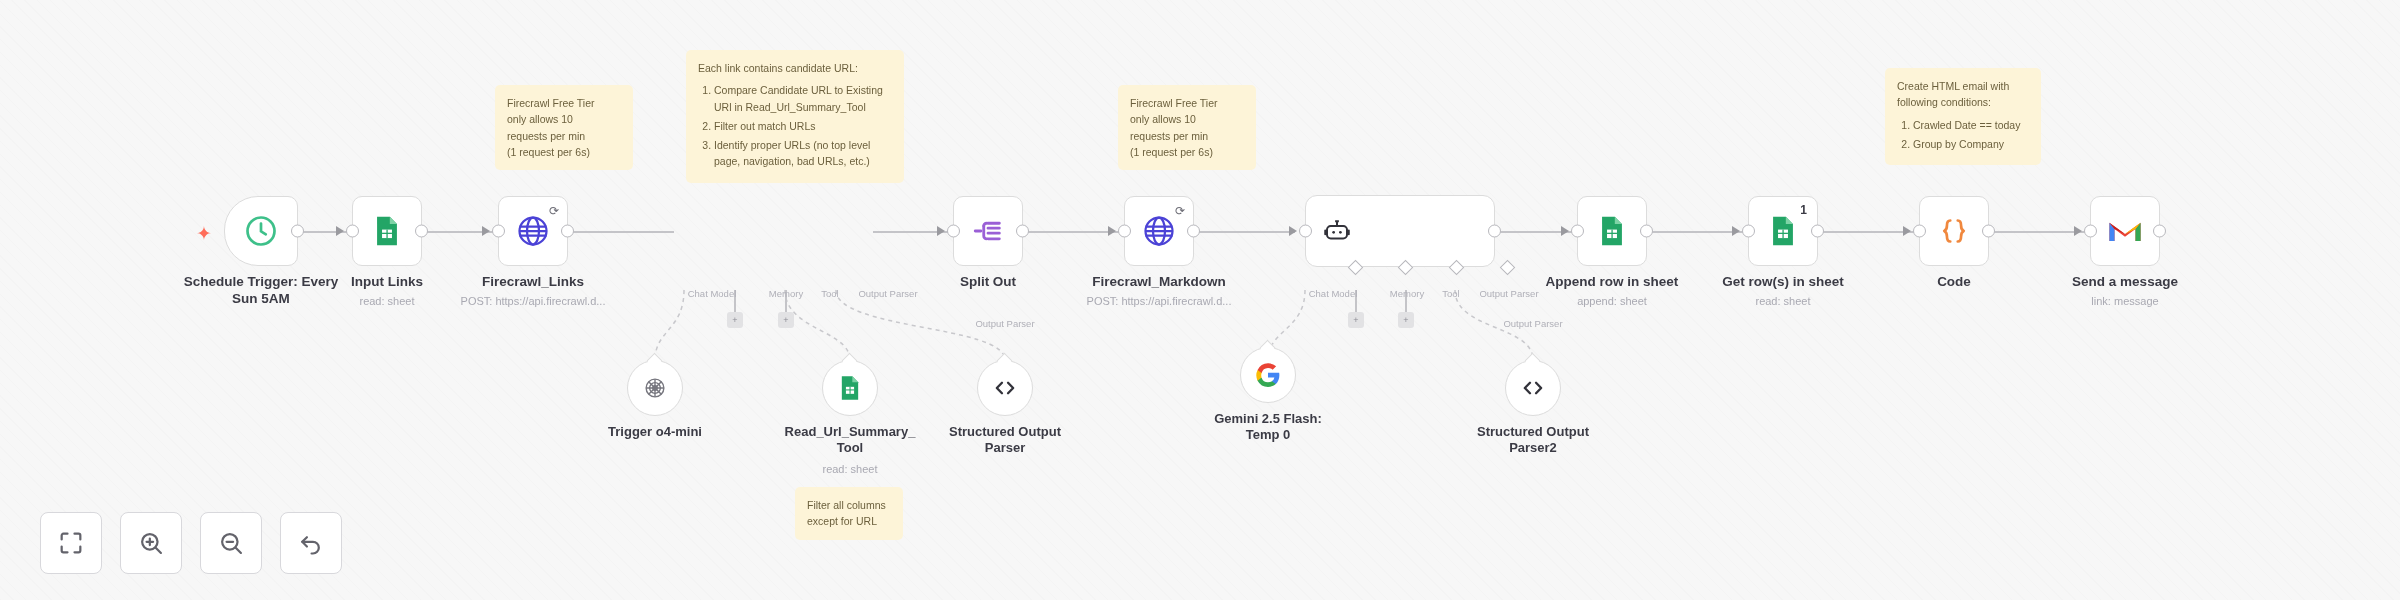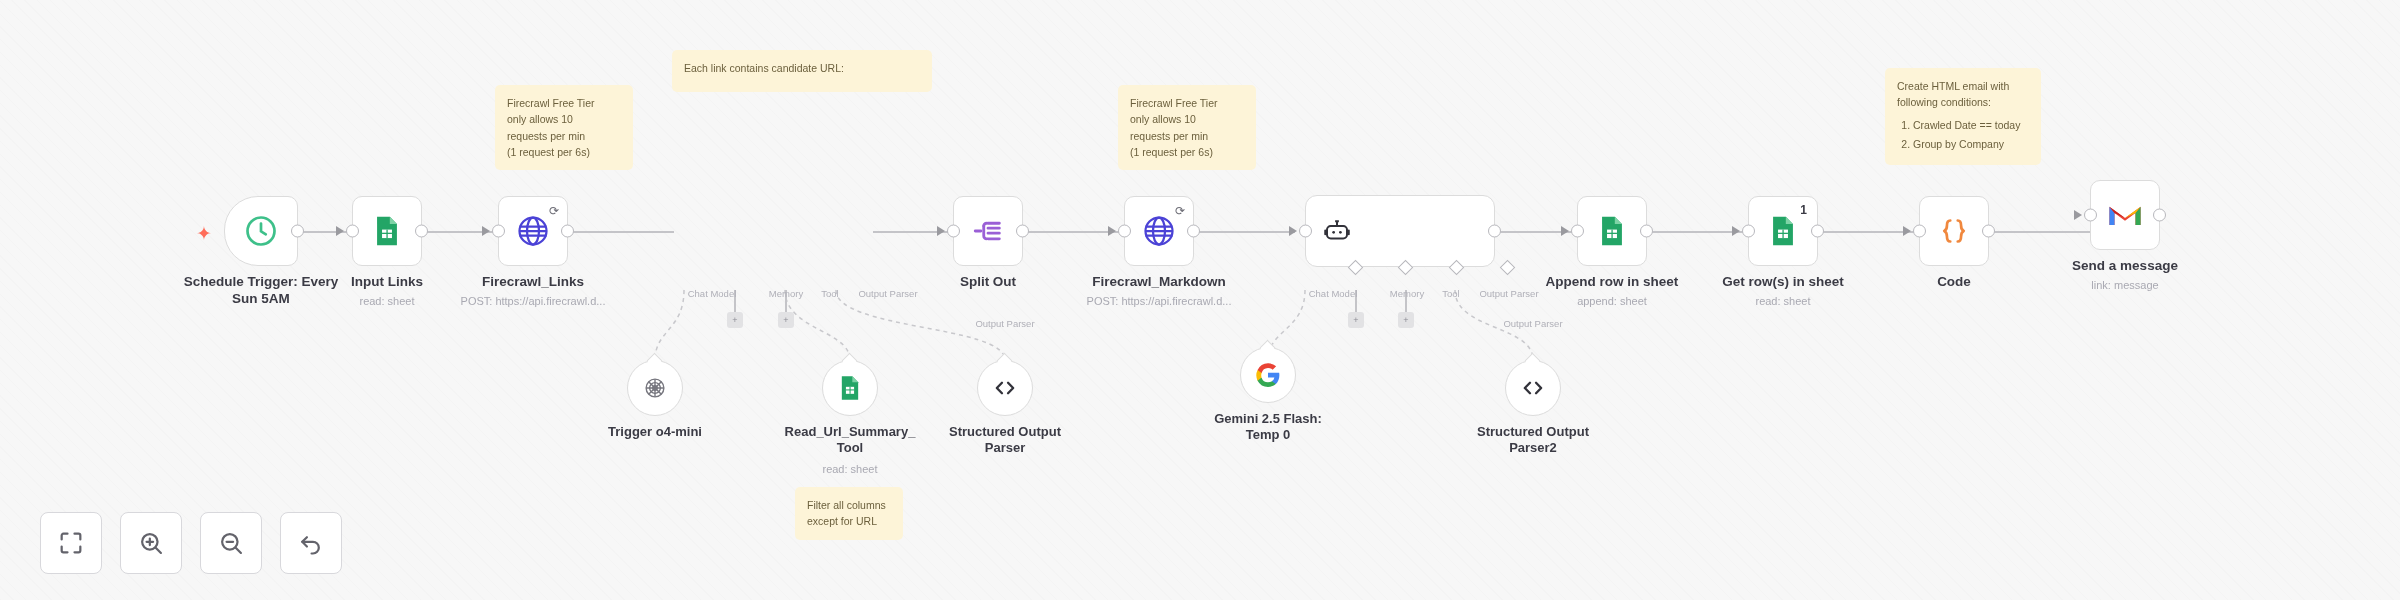--- a/index.html
+++ b/index.html
@@ -267,22 +267,27 @@
   <div style="position:absolute; left:1348px; top:312px; width:16px; height:16px; background:#e2e2e4; border-radius:3px; z-index:3; display:flex;align-items:center;justify-content:center;color:#8e8e96;font-size:9px;">+</div>
   <div style="position:absolute; left:1398px; top:312px; width:16px; height:16px; background:#e2e2e4; border-radius:3px; z-index:3; display:flex;align-items:center;justify-content:center;color:#8e8e96;font-size:9px;">+</div>
 
   <div class="sticky" style="left:495px; top:85px; width:138px;">
     <p>Firecrawl Free Tier
 only allows 10
 requests per min
 (1 request per 6s)</p>
   </div>
 
-  <div class="sticky" style="left:672px; top:50px; width:260px;">
+  <div class="sticky" style="left:686px; top:50px; width:218px;">
     <div class="hd">Each link contains candidate URL:</div>
+    <ol>
+      <li>Compare Candidate URL to Existing URl in Read_Url_Summary_Tool</li>
+      <li>Filter out match URLs</li>
+      <li>Identify proper URLs (no top level page, navigation, bad URLs, etc.)</li>
+    </ol>
   </div>
 
   <div class="sticky" style="left:795px; top:487px; width:108px;">
     <p>Filter all columns
 except for URL</p>
   </div>
 
   <div class="sticky" style="left:1118px; top:85px; width:138px;">
     <p>Firecrawl Free Tier
 only allows 10
@@ -433,21 +438,21 @@
     <svg width="36" height="36" viewBox="0 0 24 24" fill="none" stroke="#f0883e" stroke-width="1.8">
       <path d="M9.5 5c-2 0-2.2 1.4-2.2 3.3 0 1.8-.4 3-1.8 3.7 1.4.7 1.8 1.9 1.8 3.7 0 1.9.2 3.3 2.2 3.3" stroke-linecap="round" stroke-linejoin="round"></path>
       <path d="M14.5 5c2 0 2.2 1.4 2.2 3.3 0 1.8.4 3 1.8 3.7-1.4.7-1.8 1.9-1.8 3.7 0 1.9-.2 3.3-2.2 3.3" stroke-linecap="round" stroke-linejoin="round"></path>
     </svg>
     <div class="arrow-head"></div>
     <div class="port in"></div>
     <div class="port out"></div>
     <div class="node-label">Code</div>
   </div>
 
-  <div class="node square" style="left:2090px; top:180px;">
+  <div class="node square" style="left:2090px; top:196px;">
     <svg width="34" height="28" viewBox="0 0 24 18">
       <path d="M1 3.2 L1 16 L4.6 16 L4.6 7.6 L12 13 L19.4 7.6 L19.4 16 L23 16 L23 3.2 L12 11.2 Z" fill="#ea4335"></path>
       <path d="M1 3.2 L1 16 L4.6 16 L4.6 7.6 Z" fill="#4285f4"></path>
       <path d="M19.4 7.6 L19.4 16 L23 16 L23 3.2 Z" fill="#34a853"></path>
       <path d="M1 3.2 L12 11.2 L4.6 7.6 Z" fill="#c5221f"></path>
       <path d="M23 3.2 L12 11.2 L19.4 7.6 Z" fill="#fbbc04"></path>
     </svg>
     <div class="arrow-head"></div>
     <div class="port in"></div>
     <div class="port out"></div>

